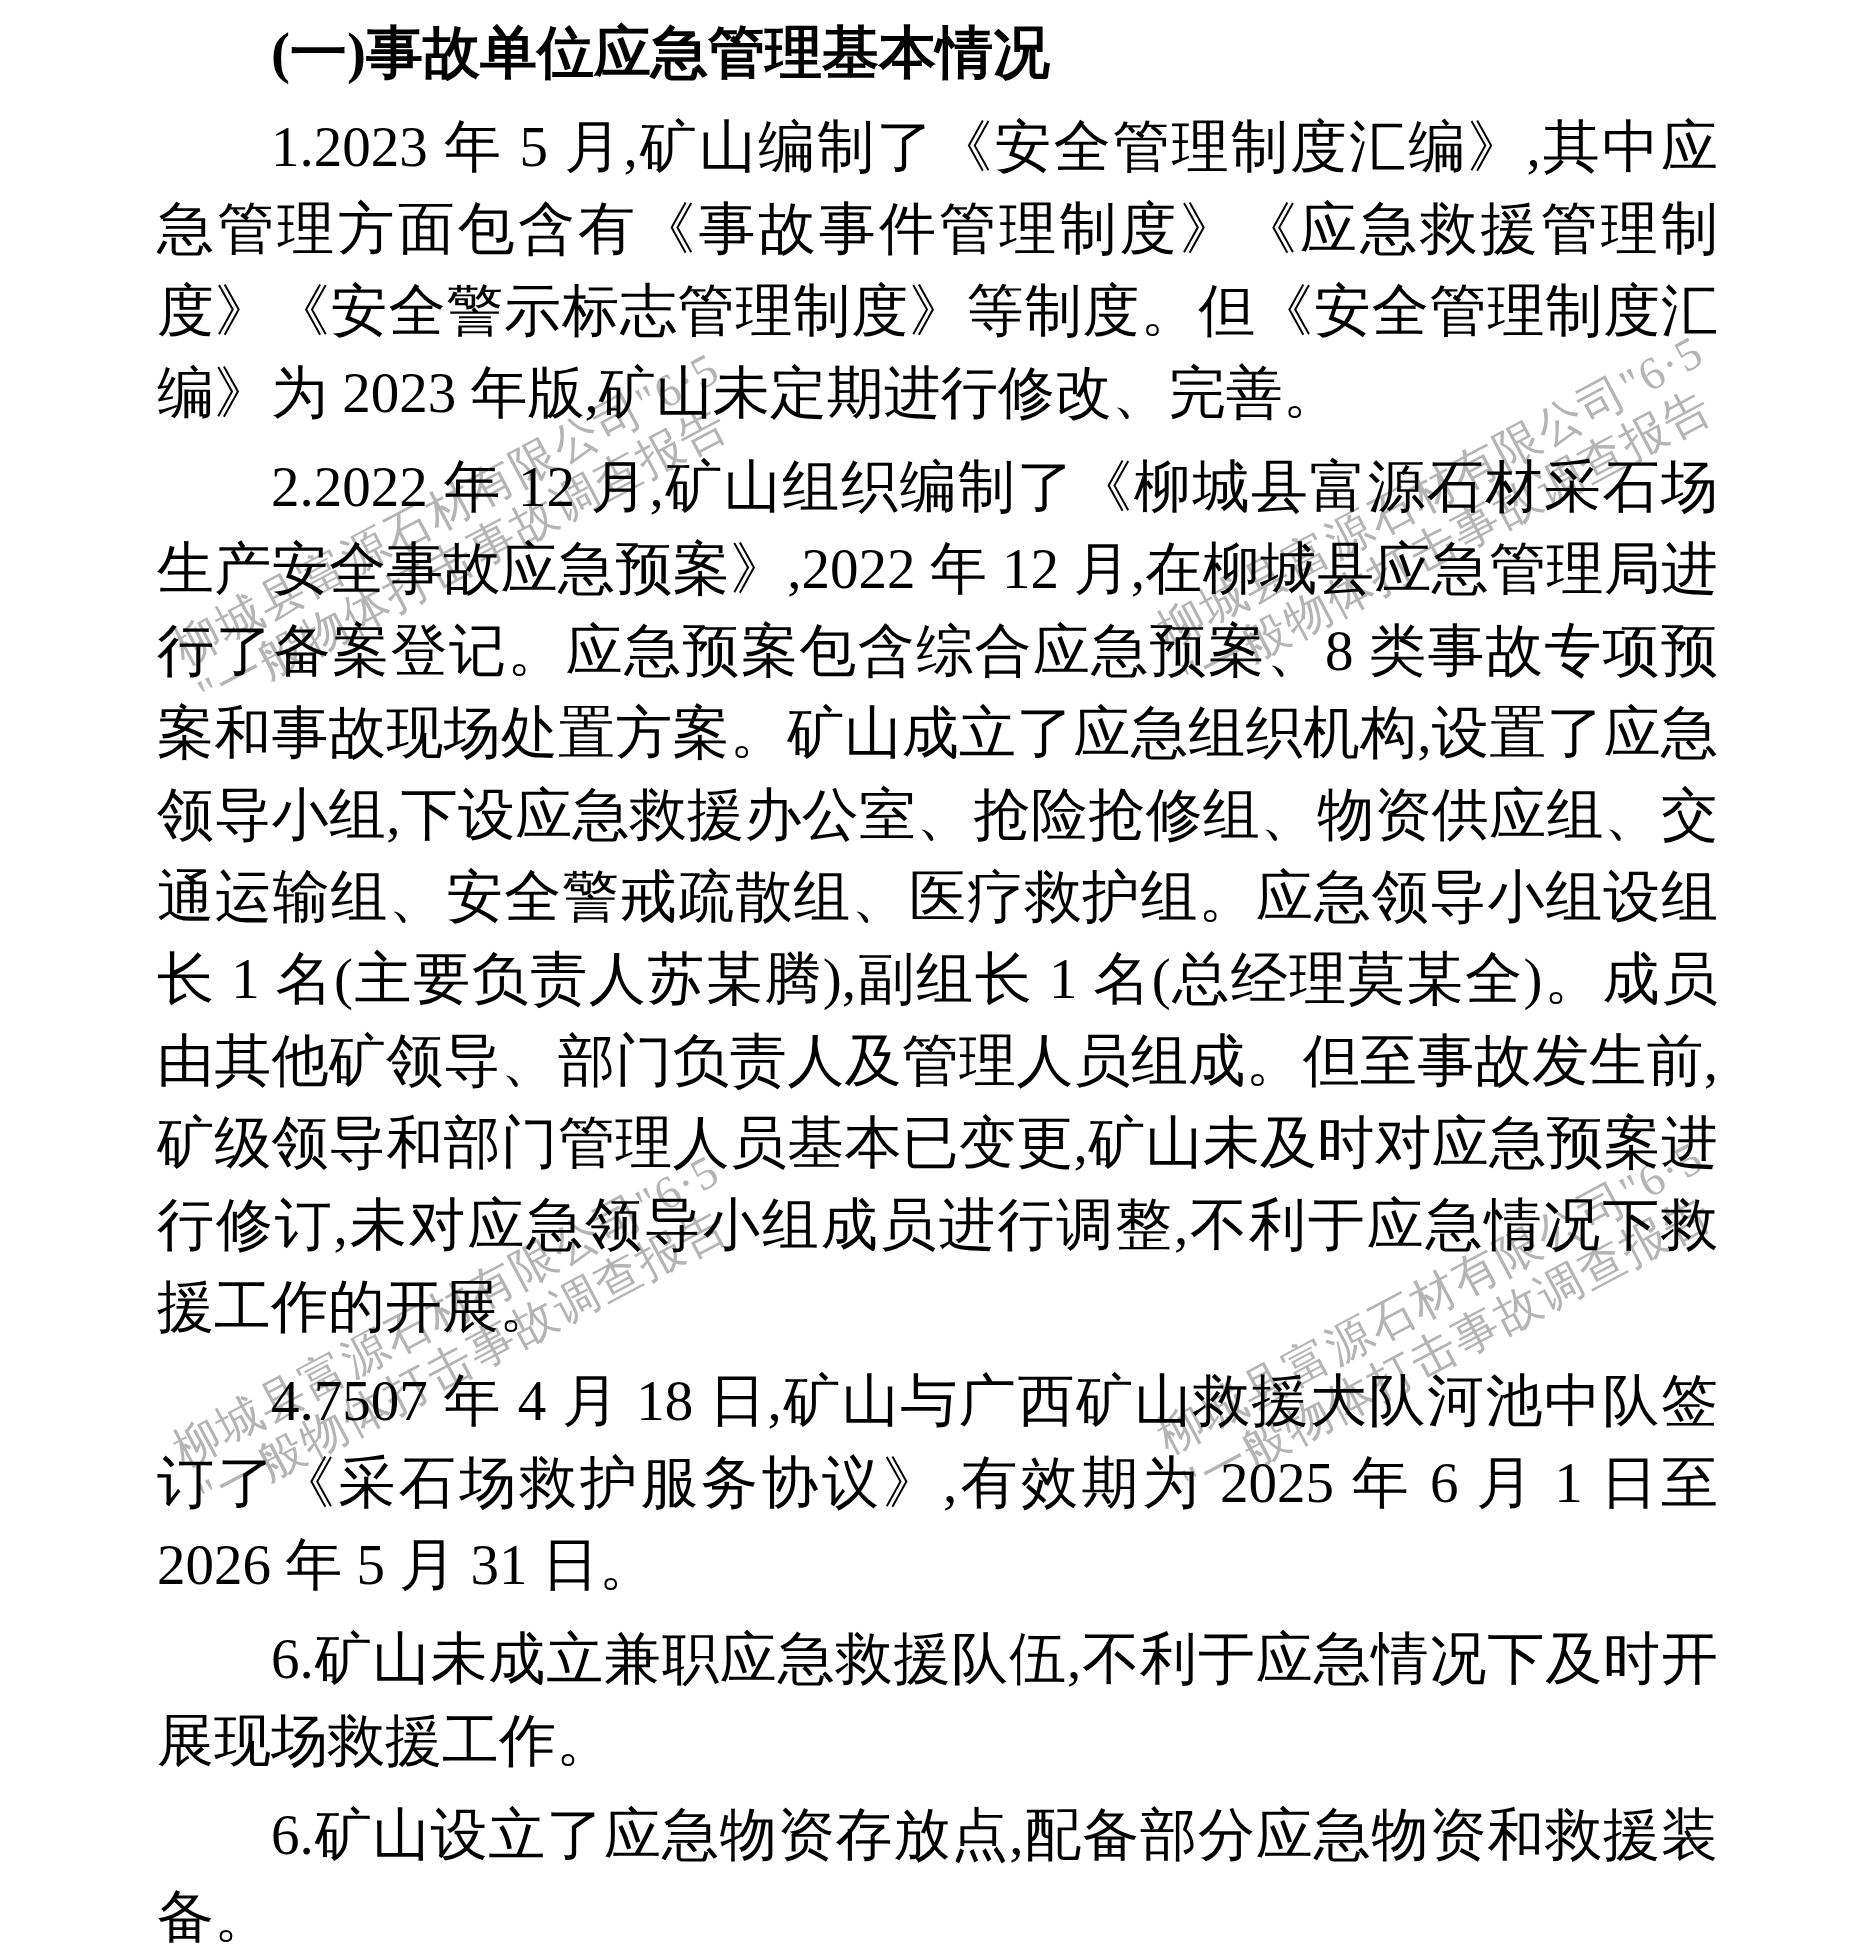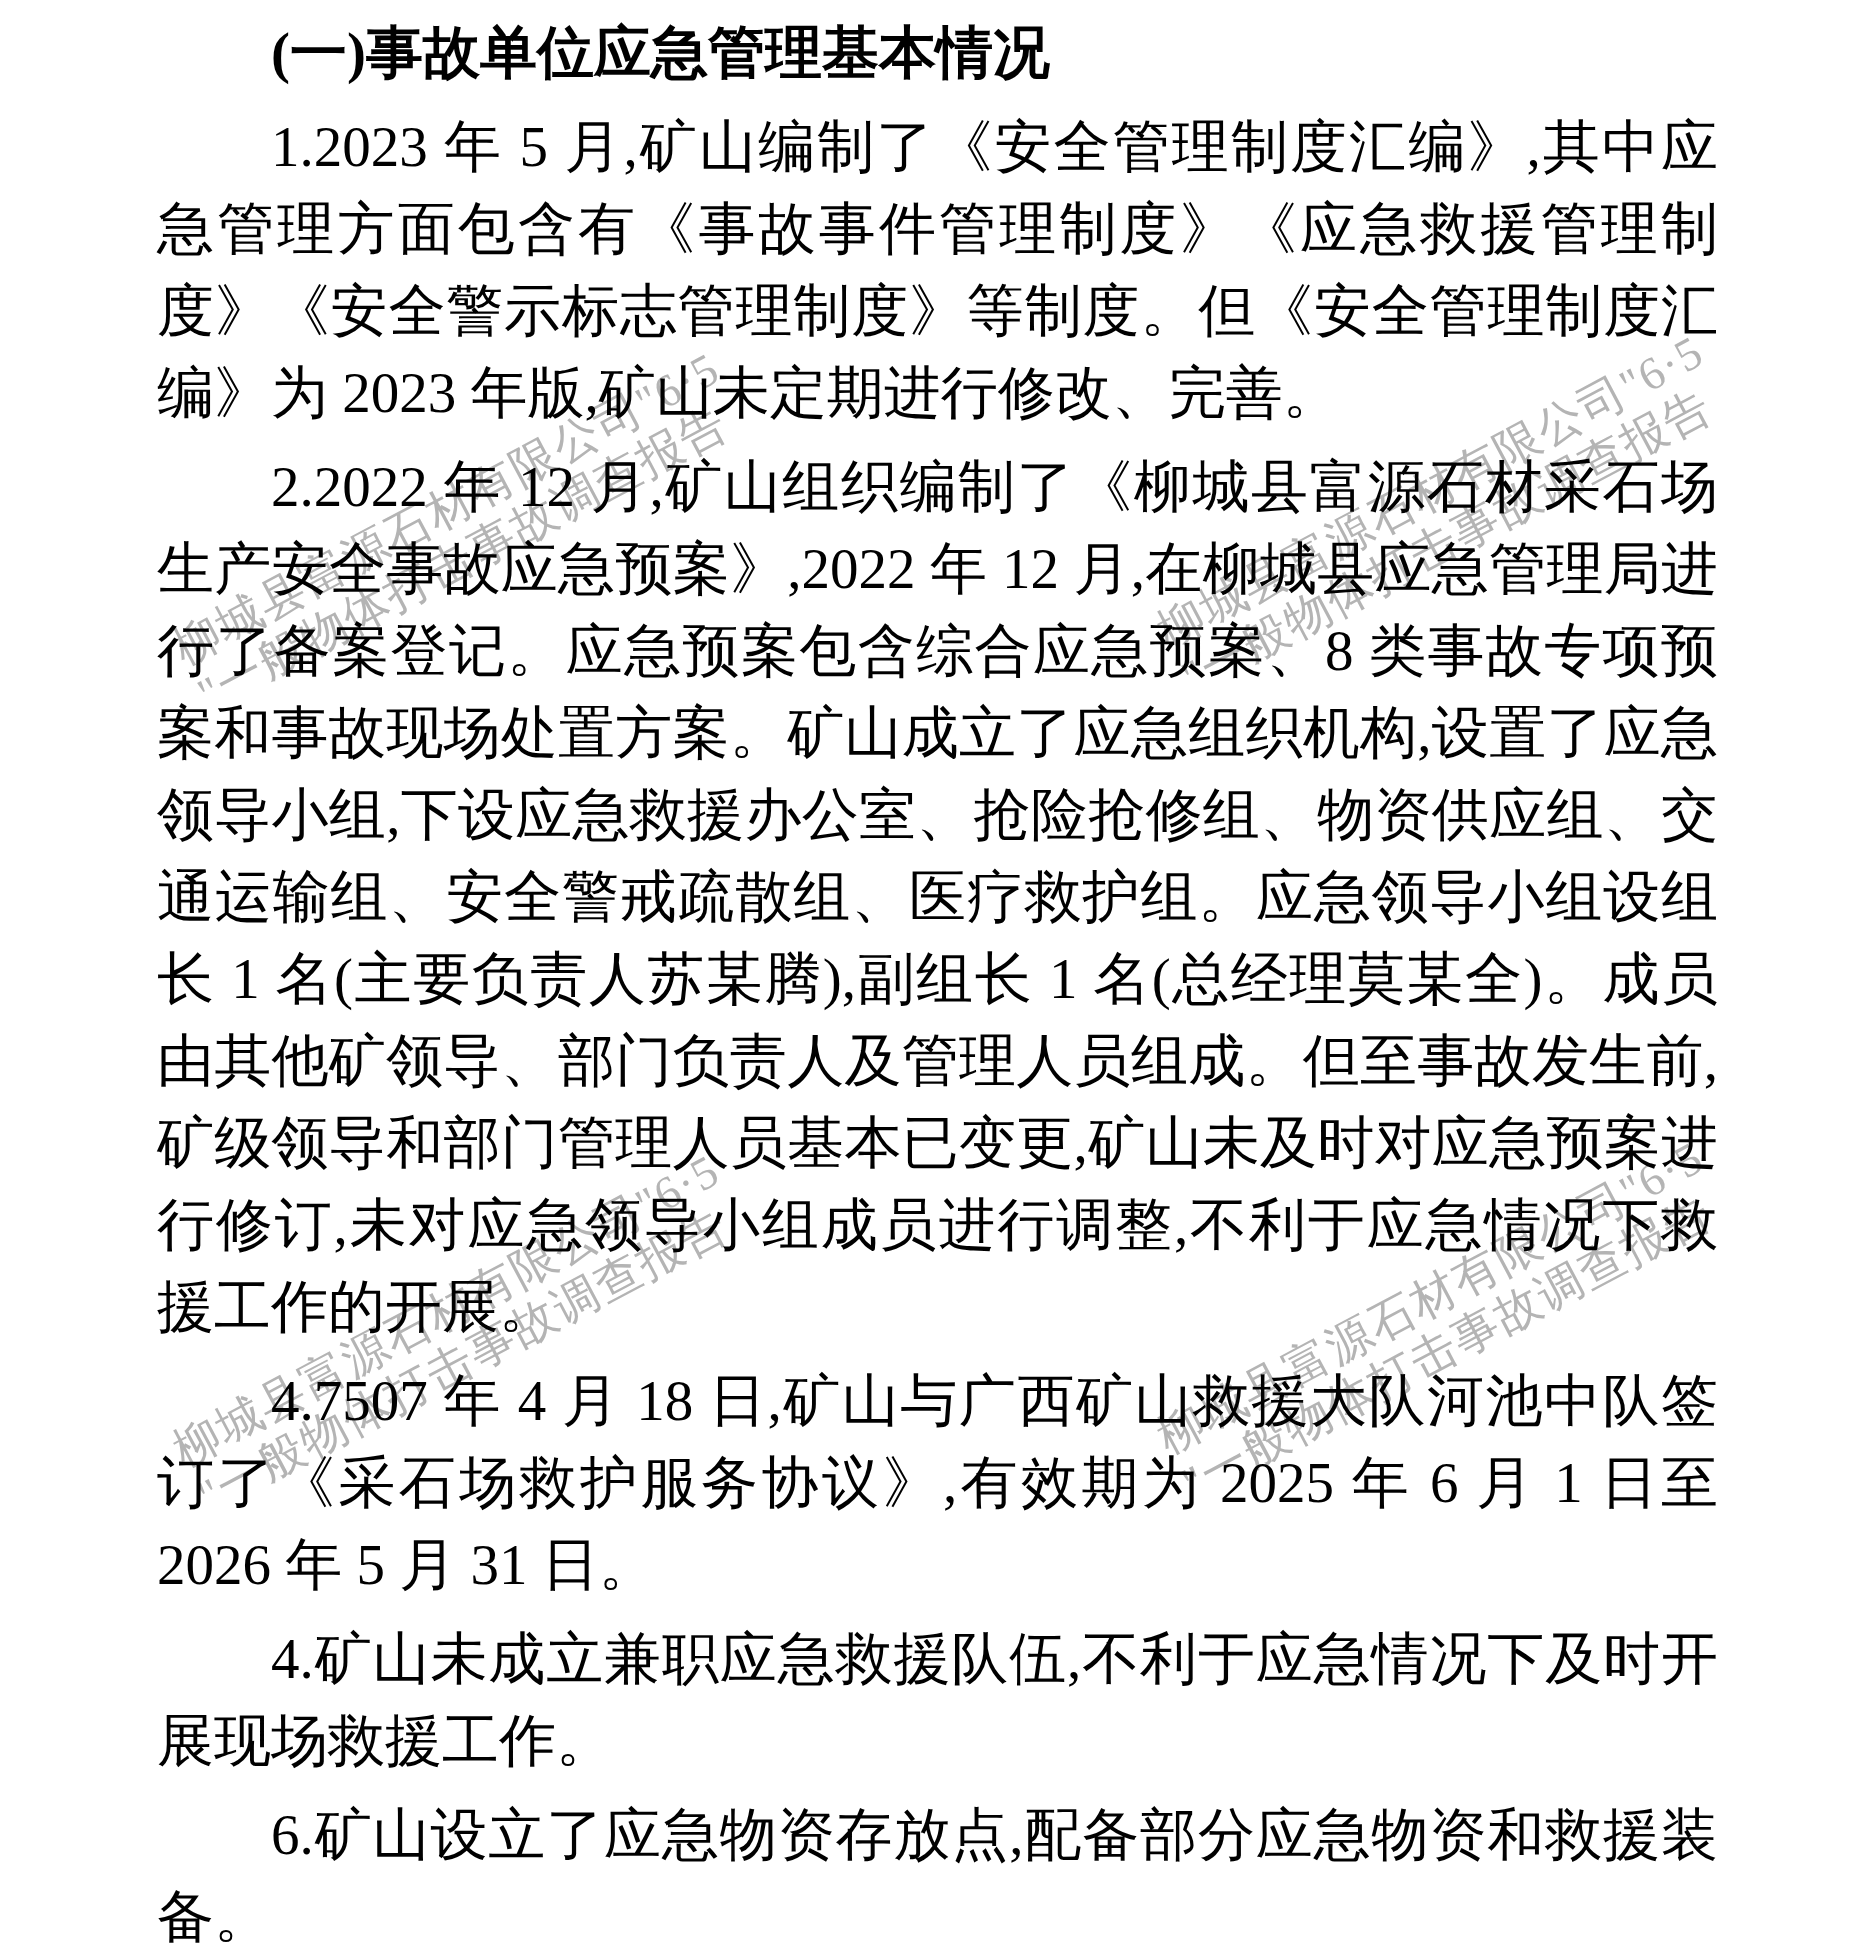--- a/index.html
+++ b/index.html
@@ -86,18 +86,18 @@
   <div class="watermark wm-d">
     <span class="wm-line">柳城县富源石材有限公司"6·5</span>
     <span class="wm-line">"一般物体打击事故调查报告</span>
   </div>
 
   <div class="content">
     <h1 class="section-heading">(一)事故单位应急管理基本情况</h1>
     <p class="para">1.2023 年 5 月,矿山编制了《安全管理制度汇编》,其中应急管理方面包含有《事故事件管理制度》《应急救援管理制度》《安全警示标志管理制度》等制度。但《安全管理制度汇编》为 2023 年版,矿山未定期进行修改、完善。</p>
     <p class="para">2.2022 年 12 月,矿山组织编制了《柳城县富源石材采石场生产安全事故应急预案》,2022 年 12 月,在柳城县应急管理局进行了备案登记。应急预案包含综合应急预案、8 类事故专项预案和事故现场处置方案。矿山成立了应急组织机构,设置了应急领导小组,下设应急救援办公室、抢险抢修组、物资供应组、交通运输组、安全警戒疏散组、医疗救护组。应急领导小组设组长 1 名(主要负责人苏某腾),副组长 1 名(总经理莫某全)。成员由其他矿领导、部门负责人及管理人员组成。但至事故发生前,矿级领导和部门管理人员基本已变更,矿山未及时对应急预案进行修订,未对应急领导小组成员进行调整,不利于应急情况下救援工作的开展。</p>
     <p class="para">4.7507 年 4 月 18 日,矿山与广西矿山救援大队河池中队签订了《采石场救护服务协议》,有效期为 2025 年 6 月 1 日至 2026 年 5 月 31 日。</p>
-    <p class="para">4.矿山未成立兼职应急救援队伍,不利于应急情况下及时开展现场救援工作。</p>
+    <p class="para">6.矿山未成立兼职应急救援队伍,不利于应急情况下及时开展现场救援工作。</p>
     <p class="para">6.矿山设立了应急物资存放点,配备部分应急物资和救援装备。</p>
   </div>
 
 </div>
 
 
 </body></html>

